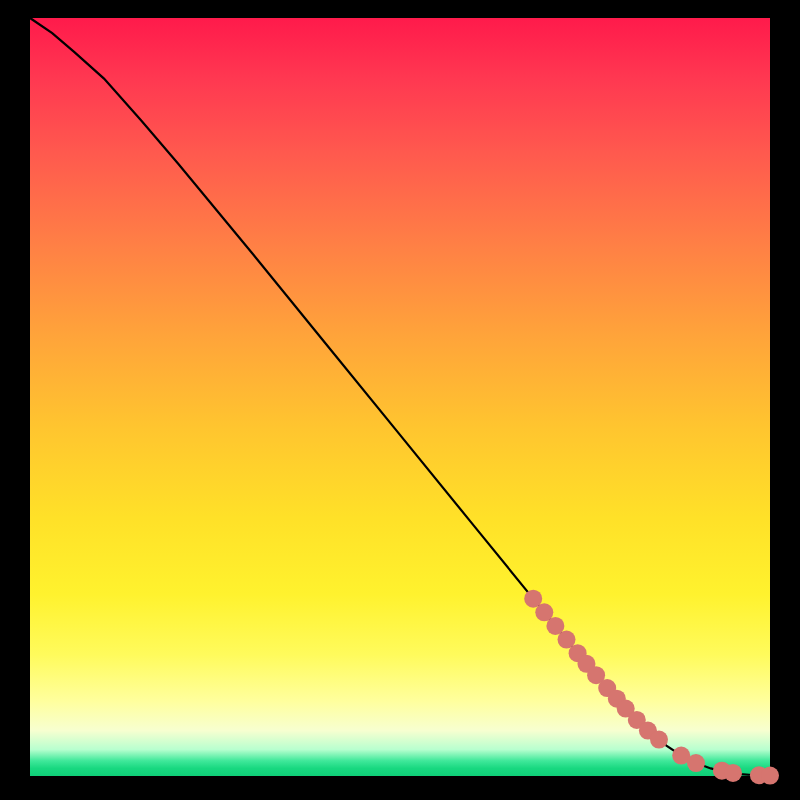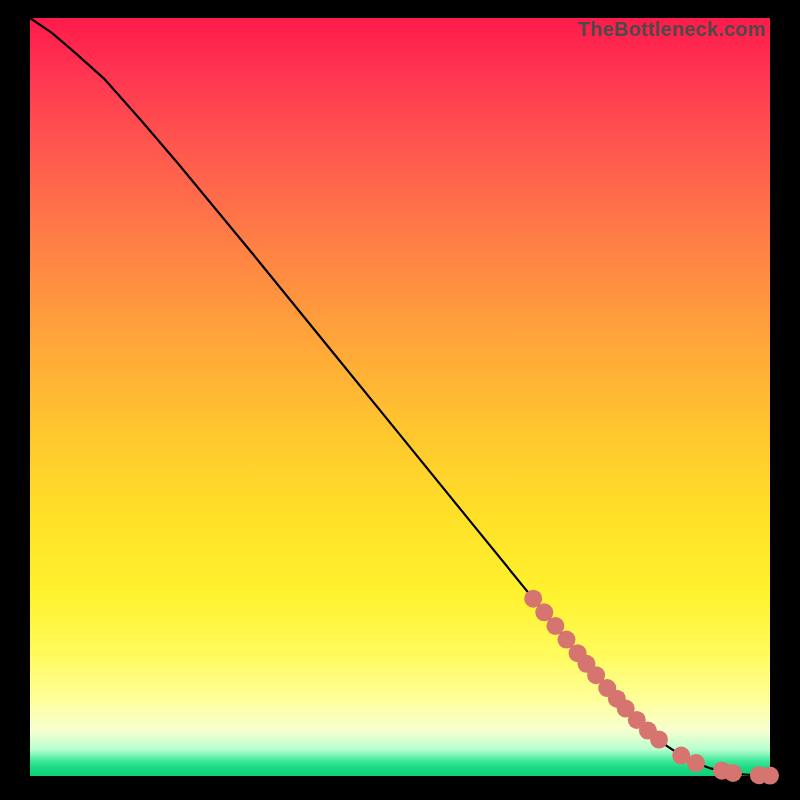--- a/index.html
+++ b/index.html
@@ -59,21 +59,20 @@
   }
   .dot {
     fill: #d6756f;
     stroke: none;
   }
 </style>
 </head>
 <body>
 <div class="stage">
   <div class="plot">
-    <div class="watermark">TheBottleneck.com</div>
     <svg class="overlay" viewBox="0 0 740 758" preserveAspectRatio="none">
       <g>
           <path d="M0.00 0.00 L22.20 15.16 L44.40 34.11 L74.00 60.64 L111.00 102.33 L148.00 145.54 L222.00 234.98 L296.00 325.94 L370.00 416.90 L444.00 507.86 L503.20 580.63 L518.00 598.82 L532.80 617.01 L547.60 635.20 L562.40 652.64 L577.20 670.07 L592.00 686.75 L606.80 701.91 L621.60 715.55 L636.40 727.68 L651.20 737.53 L666.00 745.11 L680.80 750.42 L695.60 754.21 L710.40 756.11 L725.20 757.24 L740.00 757.62" class="curve"></path>
         </g>
       <g>
           <circle cx="503.20" cy="580.63" r="9" class="dot"></circle>
           <circle cx="514.30" cy="594.27" r="9" class="dot"></circle>
           <circle cx="525.40" cy="607.92" r="9" class="dot"></circle>
           <circle cx="536.50" cy="621.56" r="9" class="dot"></circle>
           <circle cx="547.60" cy="635.20" r="9" class="dot"></circle>

